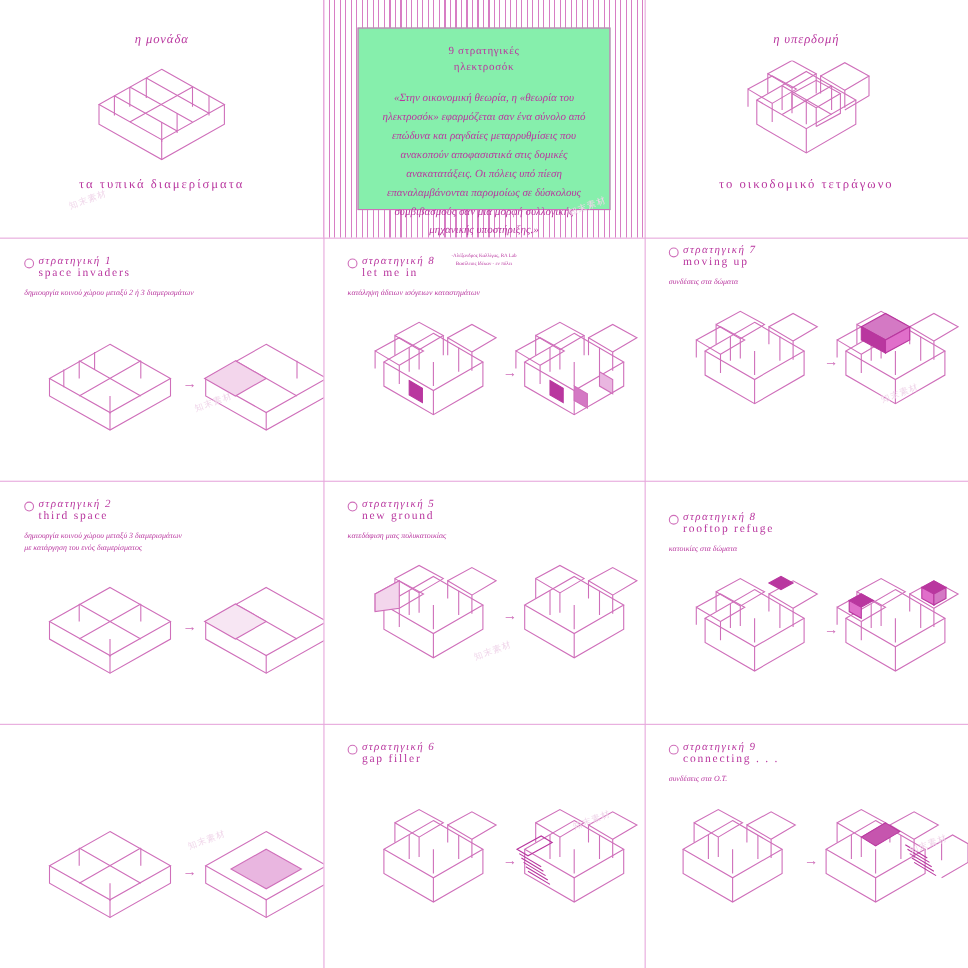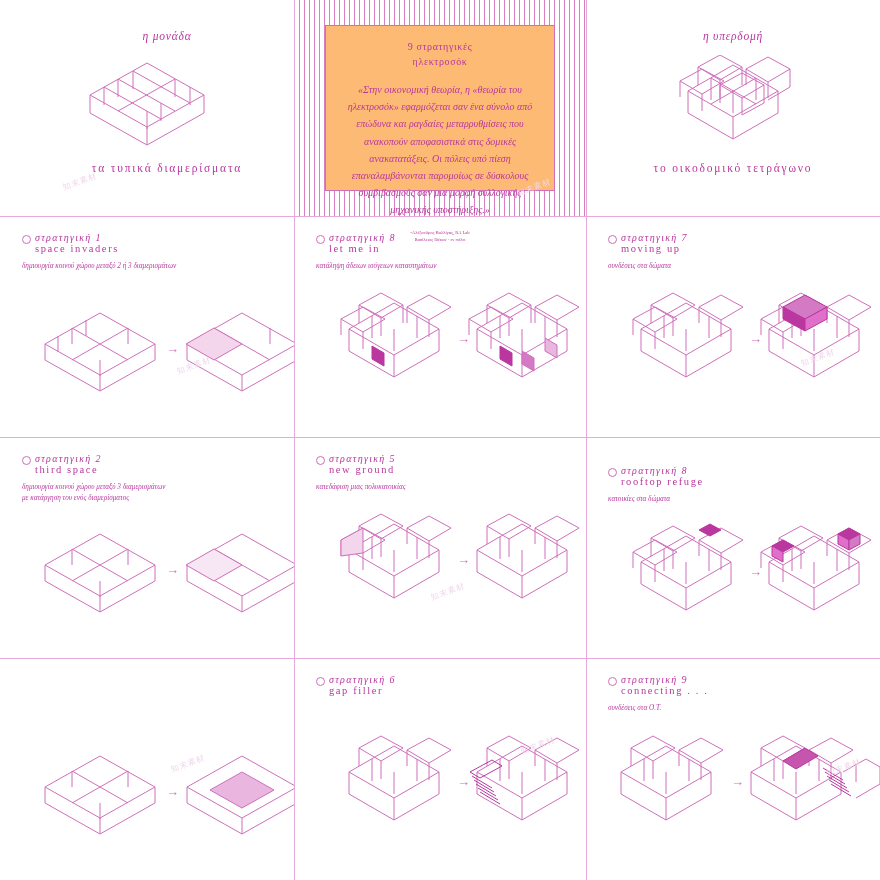--- a/index.html
+++ b/index.html
@@ -41,38 +41,38 @@
     position: absolute;
     left: 0; top: 0;
     width: 880px; height: 216px;
   }
   .top-cell {
     position: absolute;
     top: 0;
     height: 216px;
     box-sizing: border-box;
   }
-  .top-left  { left: 0;   width: 294px; padding-left: 20px; }
+  .top-left  { left: 0;   width: 294px; }
   .top-mid   { left: 294px; width: 292px; }
   .top-right { left: 586px; width: 294px; }
 
   .hatch {
     position: absolute;
     inset: 0;
     background-image: repeating-linear-gradient(
       90deg,
       #d87ec4 0px, #d87ec4 1px,
       #ffffff 1px, #ffffff 5px
     );
   }
   .quote-card {
     position: absolute;
     left: 31px; top: 25px;
     width: 230px; height: 166px;
-    background: #fdba74;
+    background: #86efac;
     border: 1px solid #cf6fba;
     box-sizing: border-box;
     padding: 10px 16px;
     text-align: center;
   }
   .quote-title {
     font-size: 10px;
     letter-spacing: .6px;
     line-height: 1.45;
     margin: 4px 0 12px 0;
@@ -440,21 +440,21 @@
           <path d="M241 34 L263 22 L285 34 L263 47"></path>
         </g>
         <g stroke="#b9379f" stroke-width="1" fill="none">
           <path d="M178 60 L198 72 M180 64 L200 76 M182 68 L202 80 M184 72 L204 84 M186 76 L206 88"></path>
         </g>
         <path d="M176 56 L198 44 L208 50 L186 62 Z" fill="none" stroke="#b9379f"></path>
       </svg>
     </div>
   </div>
 
-  <div class="cell" style="left:586px;top:216px;width:235px;height:221px">
+  <div class="cell" style="left:586px;top:206px;width:235px;height:221px">
     <div class="cell-head">
       <span class="circle-marker"></span>
       <div class="strat-num">στρατηγική 7</div>
       <div class="strat-title">moving up</div>
       <div class="strat-desc">συνδέσεις στα δώματα</div>
     </div>
     <div class="cell-art">
       <svg width="294" height="150" viewBox="0 0 294 150">
         <g fill="none" stroke="#cf6fba" stroke-width="1">
           <path d="M100 30 L145 56 L100 82 L55 56 Z"></path>

